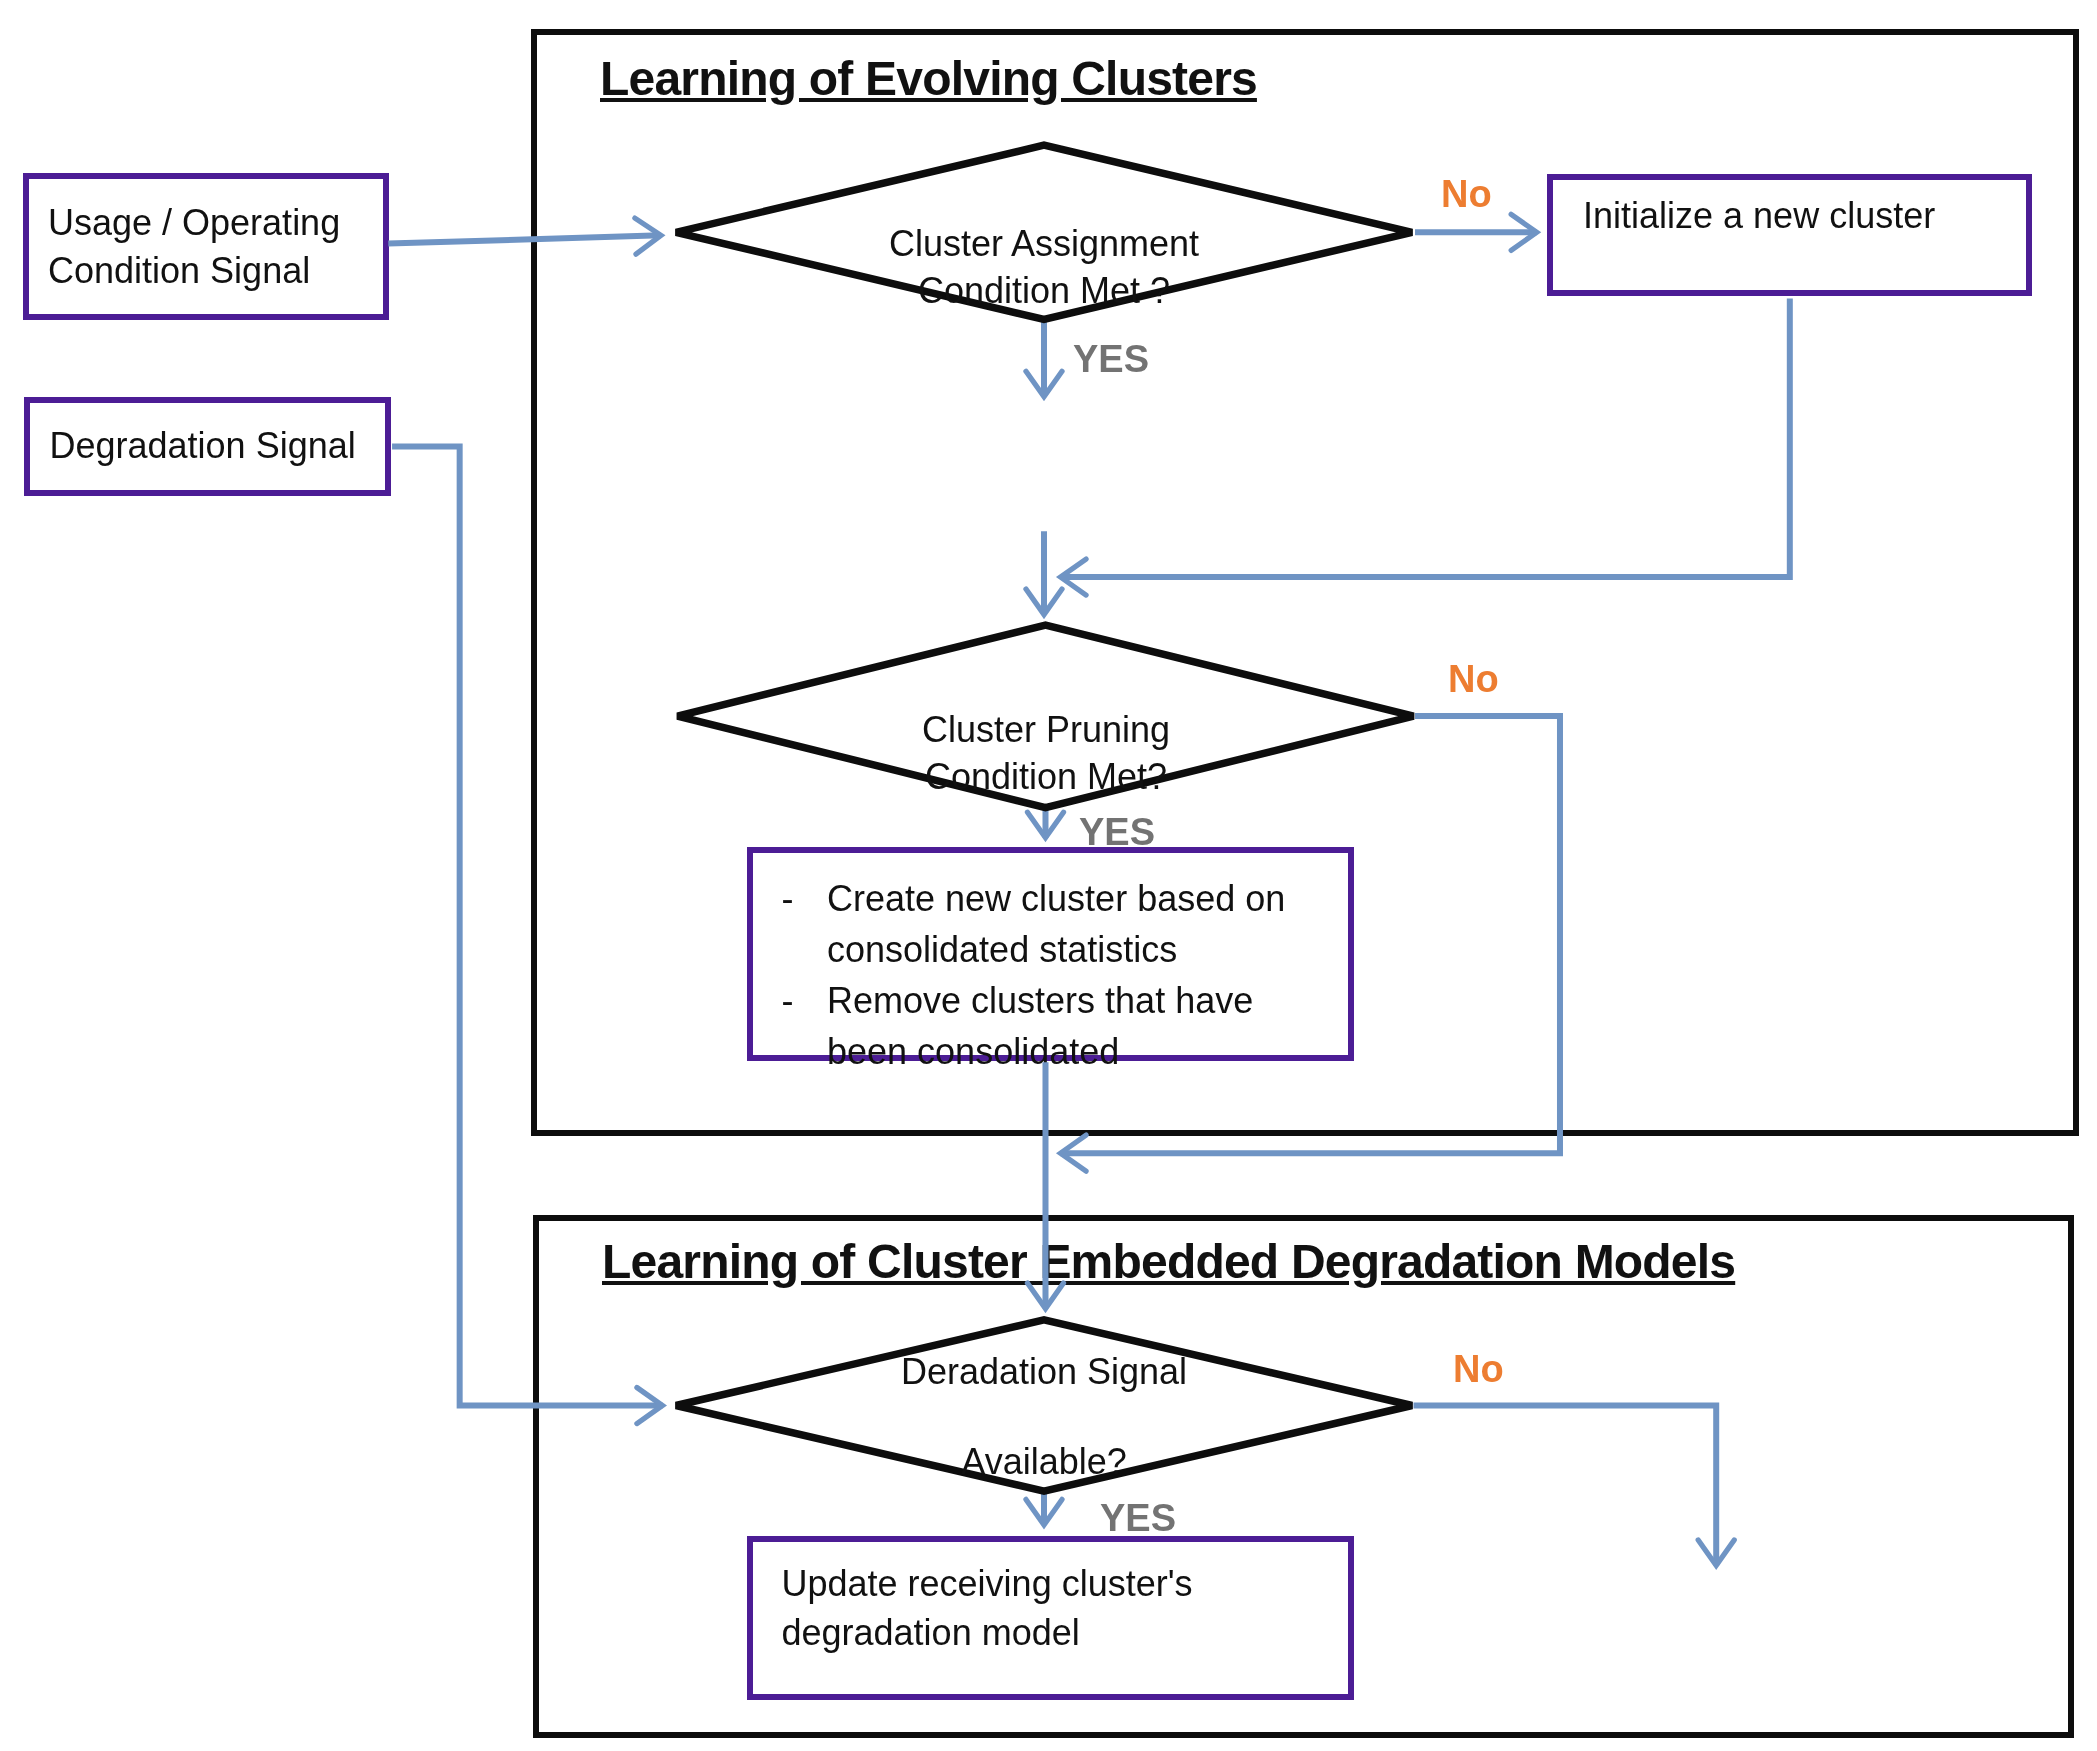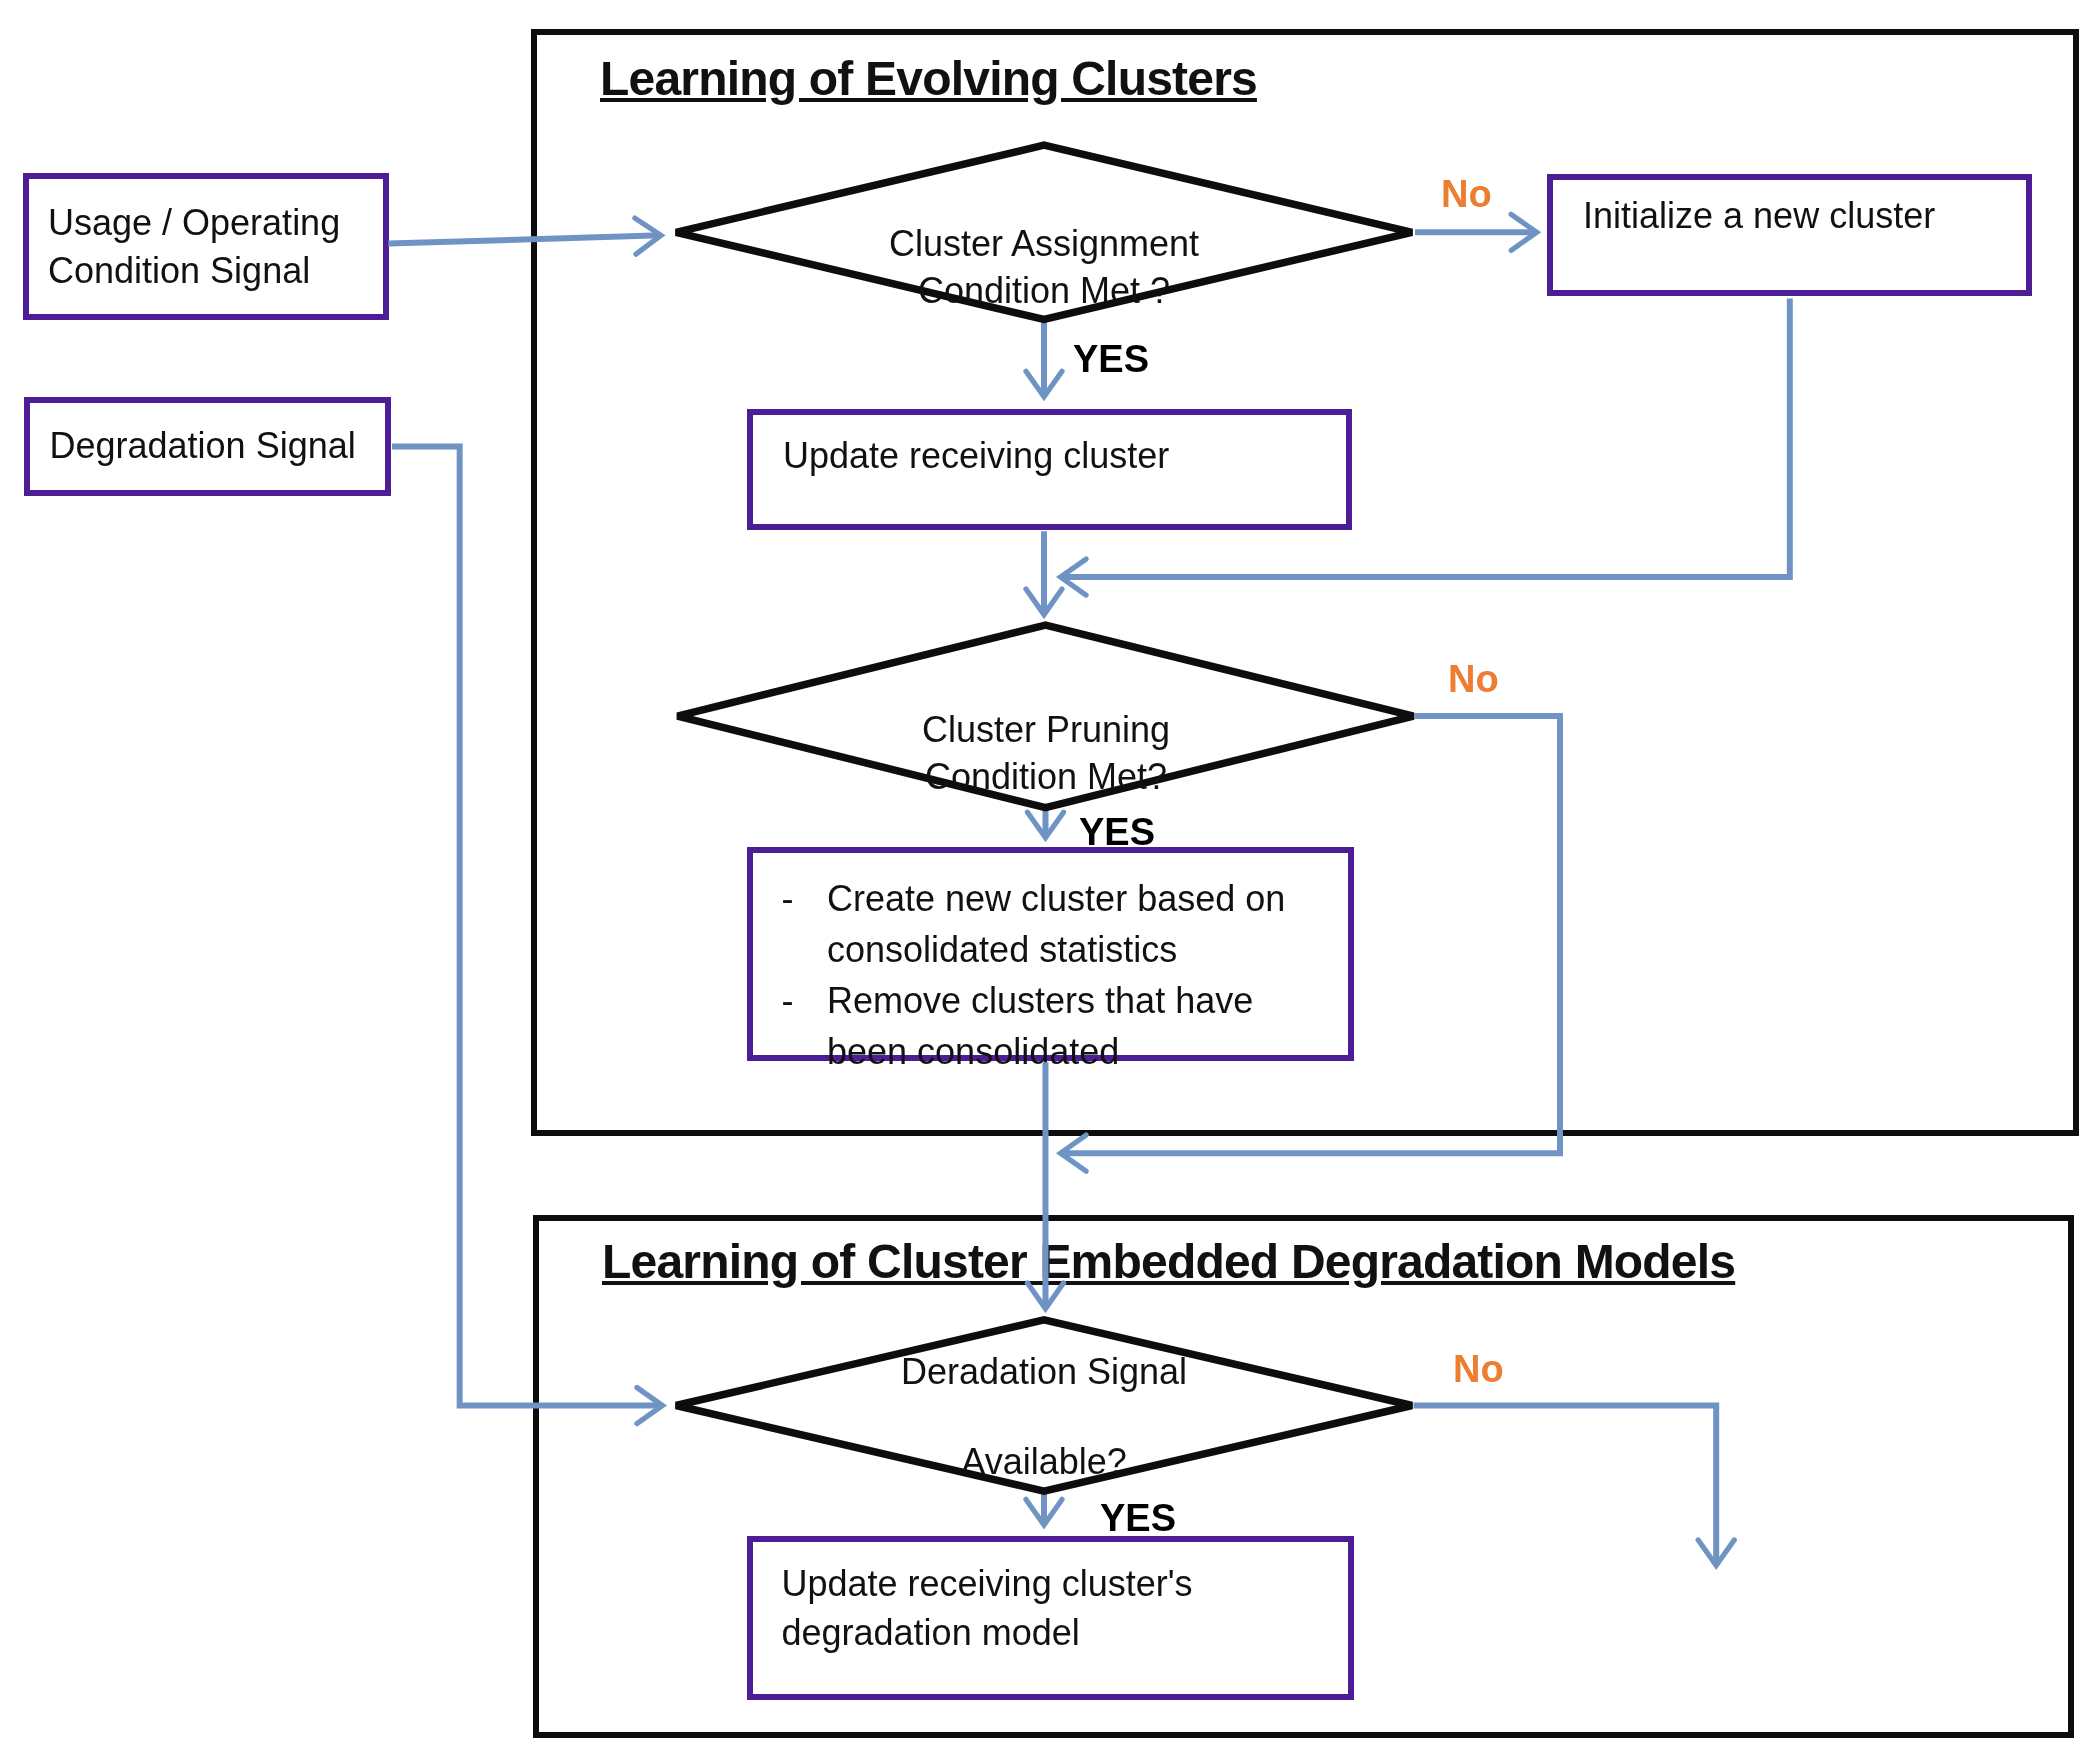--- a/index.html
+++ b/index.html
@@ -5,21 +5,21 @@
   html,body{margin:0;padding:0;background:#ffffff;}
   #canvas{position:relative;width:2097px;height:1752px;background:#ffffff;
           font-family:"Liberation Sans",sans-serif;color:#111;}
   .container{position:absolute;border:6.8px solid #0d0d0d;background:transparent;box-sizing:border-box;}
   .section-title{position:absolute;font-size:48px;font-weight:bold;text-decoration:underline;
                  letter-spacing:-0.8px;white-space:nowrap;margin-left:33px;}
   .box{position:absolute;border:6px solid #4c1d95;background:#fff;box-sizing:border-box;
        font-size:36px;line-height:1.35;}
   .dtext{position:absolute;display:flex;flex-direction:column;justify-content:flex-end;align-items:center;
          text-align:center;font-size:36px;line-height:1.3;z-index:3;}
-  .lbl-yes{position:absolute;font-size:38px;font-weight:bold;color:#000000;z-index:3;white-space:nowrap;}
+  .lbl-yes{position:absolute;font-size:38px;font-weight:bold;color:#737373;z-index:3;white-space:nowrap;}
   .lbl-no{position:absolute;font-size:38px;font-weight:bold;z-index:3;white-space:nowrap;}
   svg#wires{position:absolute;left:0;top:0;z-index:2;}
   .bullet-row{display:flex;align-items:flex-start;}
   .bullet-dash{width:74px;padding-left:28.5px;box-sizing:border-box;flex:none;}
   .bullet-text{flex:1;padding-right:9px;}
 </style>
 </head>
 <body>
 
 <div id="canvas">
@@ -67,23 +67,20 @@
   <div class="box" style="left:22.5px;top:173px;width:366px;height:147px;padding:19.5px 18px 0 19.5px;">
     <span>Usage / Operating Condition Signal</span>
   </div>
   <div class="box" style="left:24px;top:397px;width:367px;height:99px;display:flex;align-items:center;padding-left:19.5px;">
     <span>Degradation Signal</span>
   </div>
 
   <div class="box" style="left:1547px;top:174px;width:485px;height:122px;padding:12px 7.5px 0 30px;">
     <span>Initialize a new cluster</span>
   </div>
-  <div class="box" style="left:747px;top:409px;width:605px;height:121px;padding:16.5px 7.5px 0 30px;">
-    <span>Update receiving cluster</span>
-  </div>
 
   <div class="box" style="left:747px;top:847px;width:607px;height:214px;padding-top:19.5px;line-height:1.42;">
     <div class="bullet-row">
       <span class="bullet-dash">-</span>
       <span class="bullet-text">Create new cluster based on consolidated statistics</span>
     </div>
     <div class="bullet-row">
       <span class="bullet-dash">-</span>
       <span class="bullet-text">Remove clusters that have been consolidated</span>
     </div>

